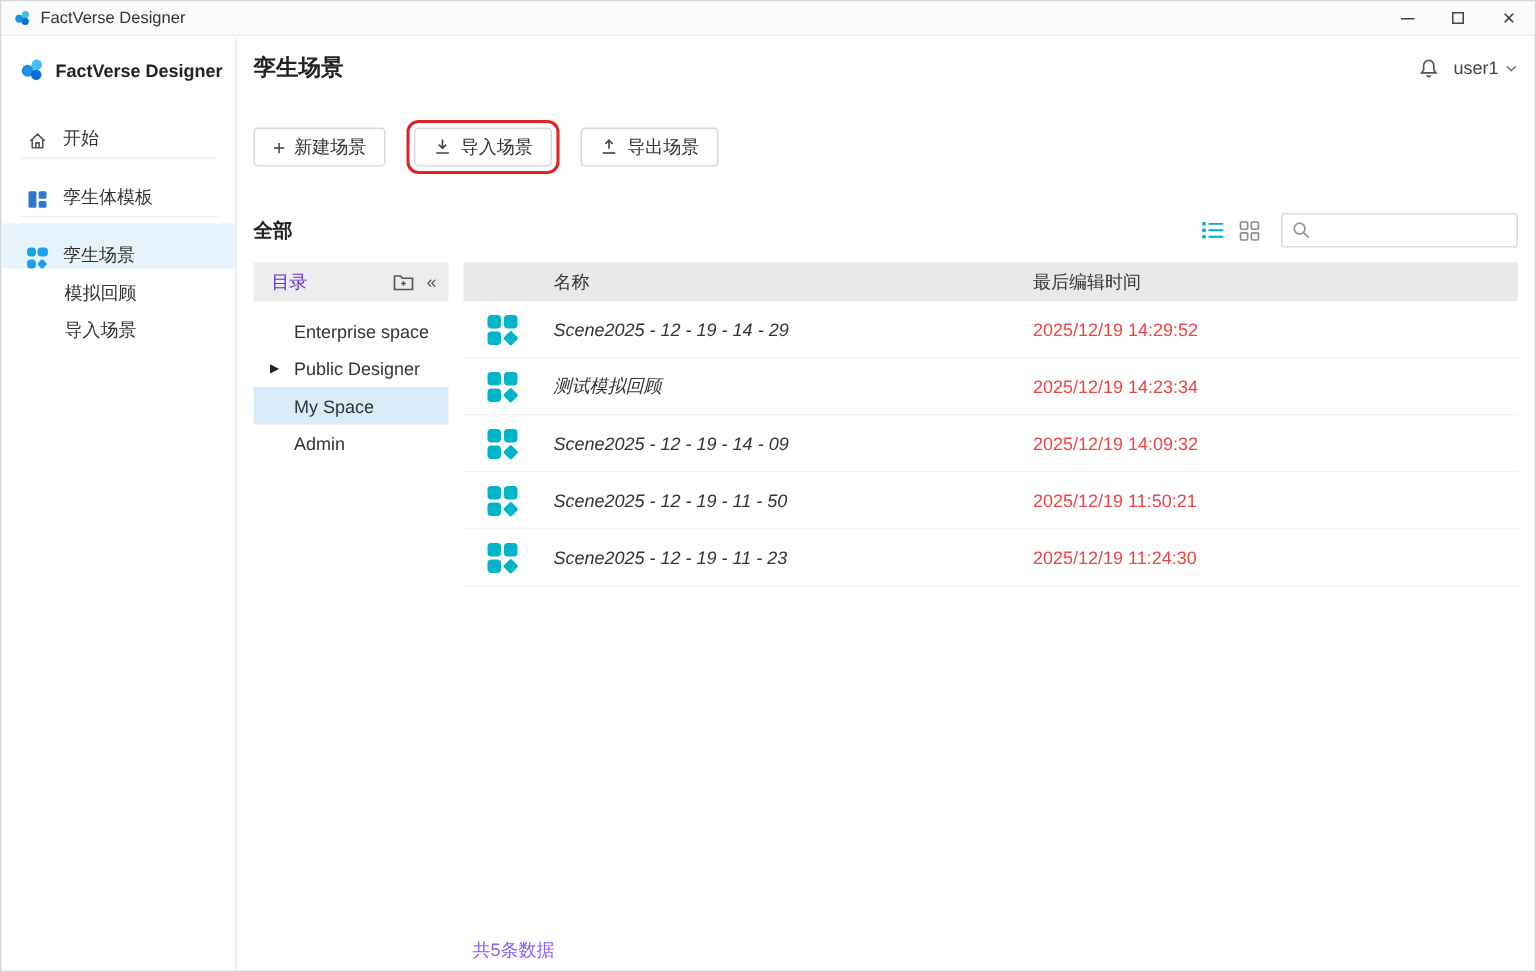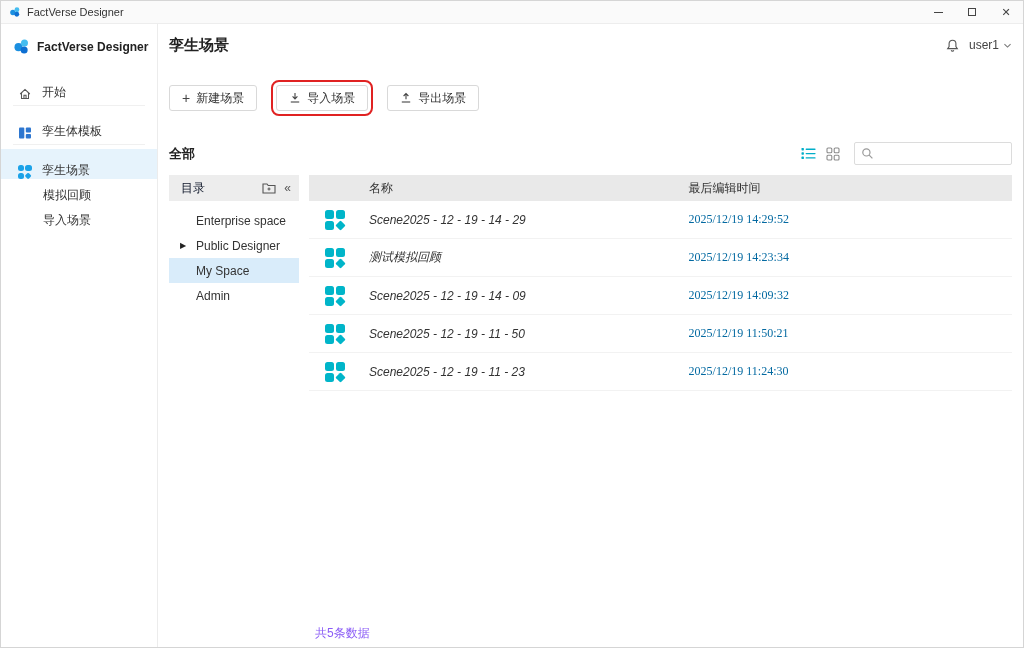--- a/index.html
+++ b/index.html
@@ -47,37 +47,37 @@
   .search-box{position:relative;margin-left:4px;}
   .search-box input{width:158px;height:23px;border:1px solid #dcdcdc;border-radius:2px;padding:0 6px 0 26px;font-size:12px;box-sizing:border-box;outline:none;font-family:inherit;background:#fff;}
   .search-icon{position:absolute;left:7px;top:5px;display:flex;}
 
   
   .content{flex:1;display:flex;gap:10px;min-height:0;}
 
   
   .directory{flex:0 0 130px;display:flex;flex-direction:column;font-size:12px;}
   .dir-header{height:26px;flex:0 0 26px;background:#ededed;display:flex;align-items:center;padding:0 8px 0 12px;}
-  .dir-title{flex:1;color:#0f172a;}
+  .dir-title{flex:1;color:#6d28d9;}
   .hicon{display:flex;align-items:center;margin-left:8px;cursor:pointer;color:#555;background:none;border:none;padding:0;font-family:inherit;}
   .collapse-glyph{font-size:12px;color:#555;line-height:1;}
   .dir-list{padding-top:7px;}
   .dir-item{height:25px;display:flex;align-items:center;padding-left:27px;position:relative;cursor:pointer;color:#333;}
   .dir-item .caret{position:absolute;left:11px;font-size:8px;color:#222;visibility:hidden;}
   .dir-item.active{background:#d9ecfa;}
 
   
   .table-area{flex:1;display:flex;flex-direction:column;min-width:0;}
   .thead{height:26px;flex:0 0 26px;background:#e9e9e9;display:flex;align-items:center;font-size:12px;color:#333;}
   .col-name{width:54%;padding-left:60px;box-sizing:border-box;}
   .col-time{flex:1;}
   .trow{height:37px;flex:0 0 37px;display:flex;align-items:center;border-bottom:1px solid #f2f2f2;font-size:12px;background:#fff;cursor:pointer;}
   .cell-name{width:54%;display:flex;align-items:center;box-sizing:border-box;padding-left:16px;color:#333;font-style:italic;}
   .cell-name .scene-icon{margin-right:24px;}
-  .cell-time{flex:1;color:#0369a1;font-family:Liberation Serif, serif;}
+  .cell-time{flex:1;color:#ef4444;}
   .table-spacer{flex:1;}
   .table-footer{height:28px;flex:0 0 28px;display:flex;align-items:center;font-size:12px;color:#8b5cf6;padding-left:6px;}
 
   
   .scene-icon{width:20px;height:20px;display:grid;grid-template-columns:1fr 1fr;grid-template-rows:1fr 1fr;gap:2px;flex:0 0 20px;}
   .scene-icon i{background:#00b5c9;border-radius:2.5px;display:block;}
   .scene-icon i.dia{transform:rotate(45deg) scale(0.82);border-radius:1.5px;}
   .scene-icon.sm{width:14px;height:14px;gap:1.5px;flex:0 0 14px;}
   .scene-icon.blue i{background:#1ba2e8;}
 </style>

